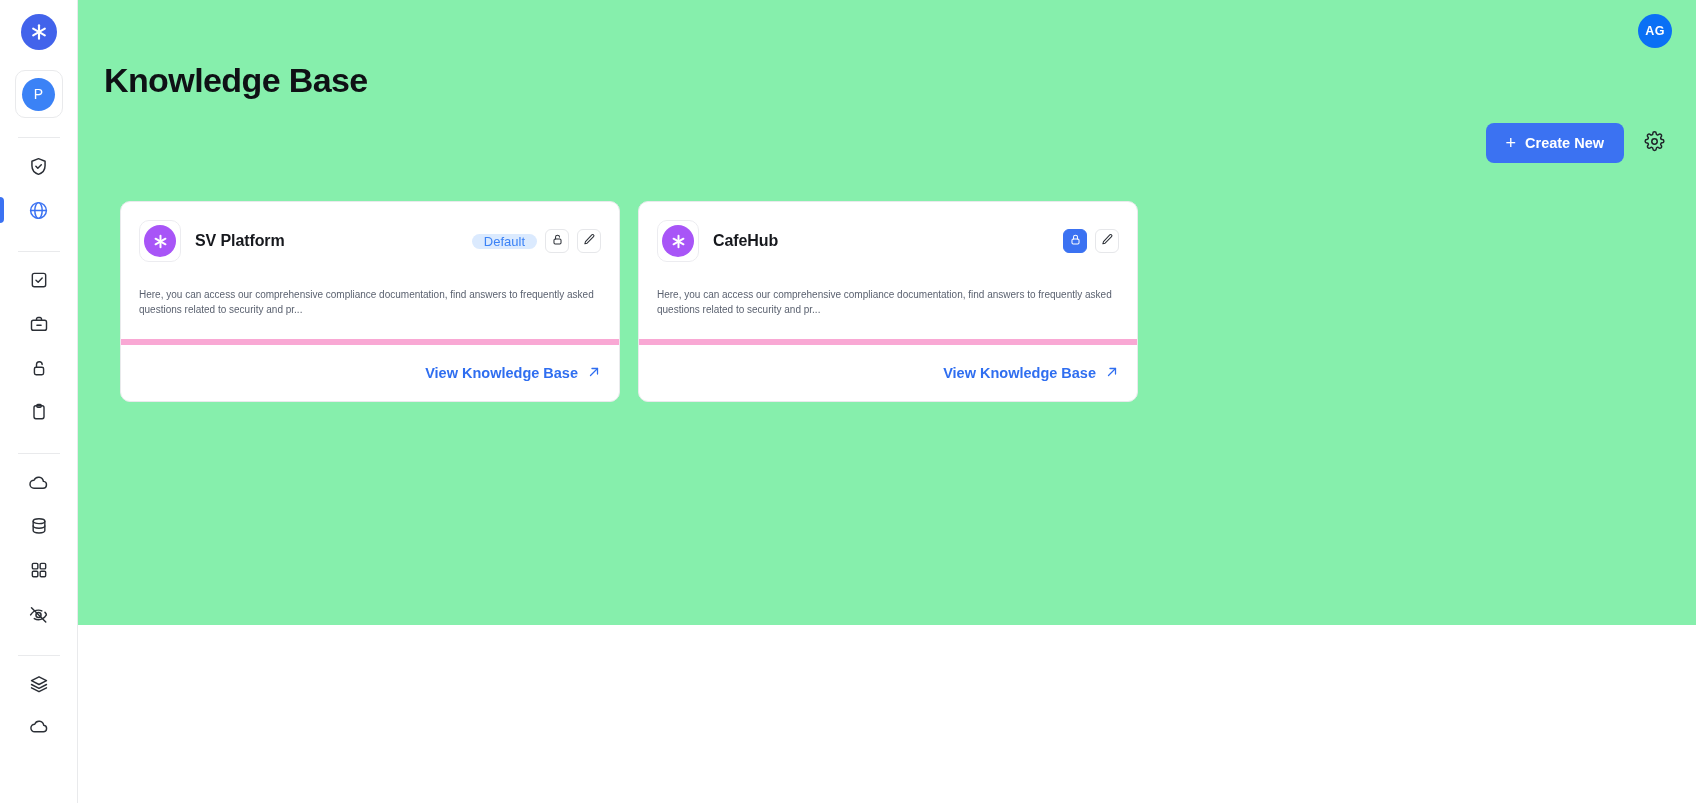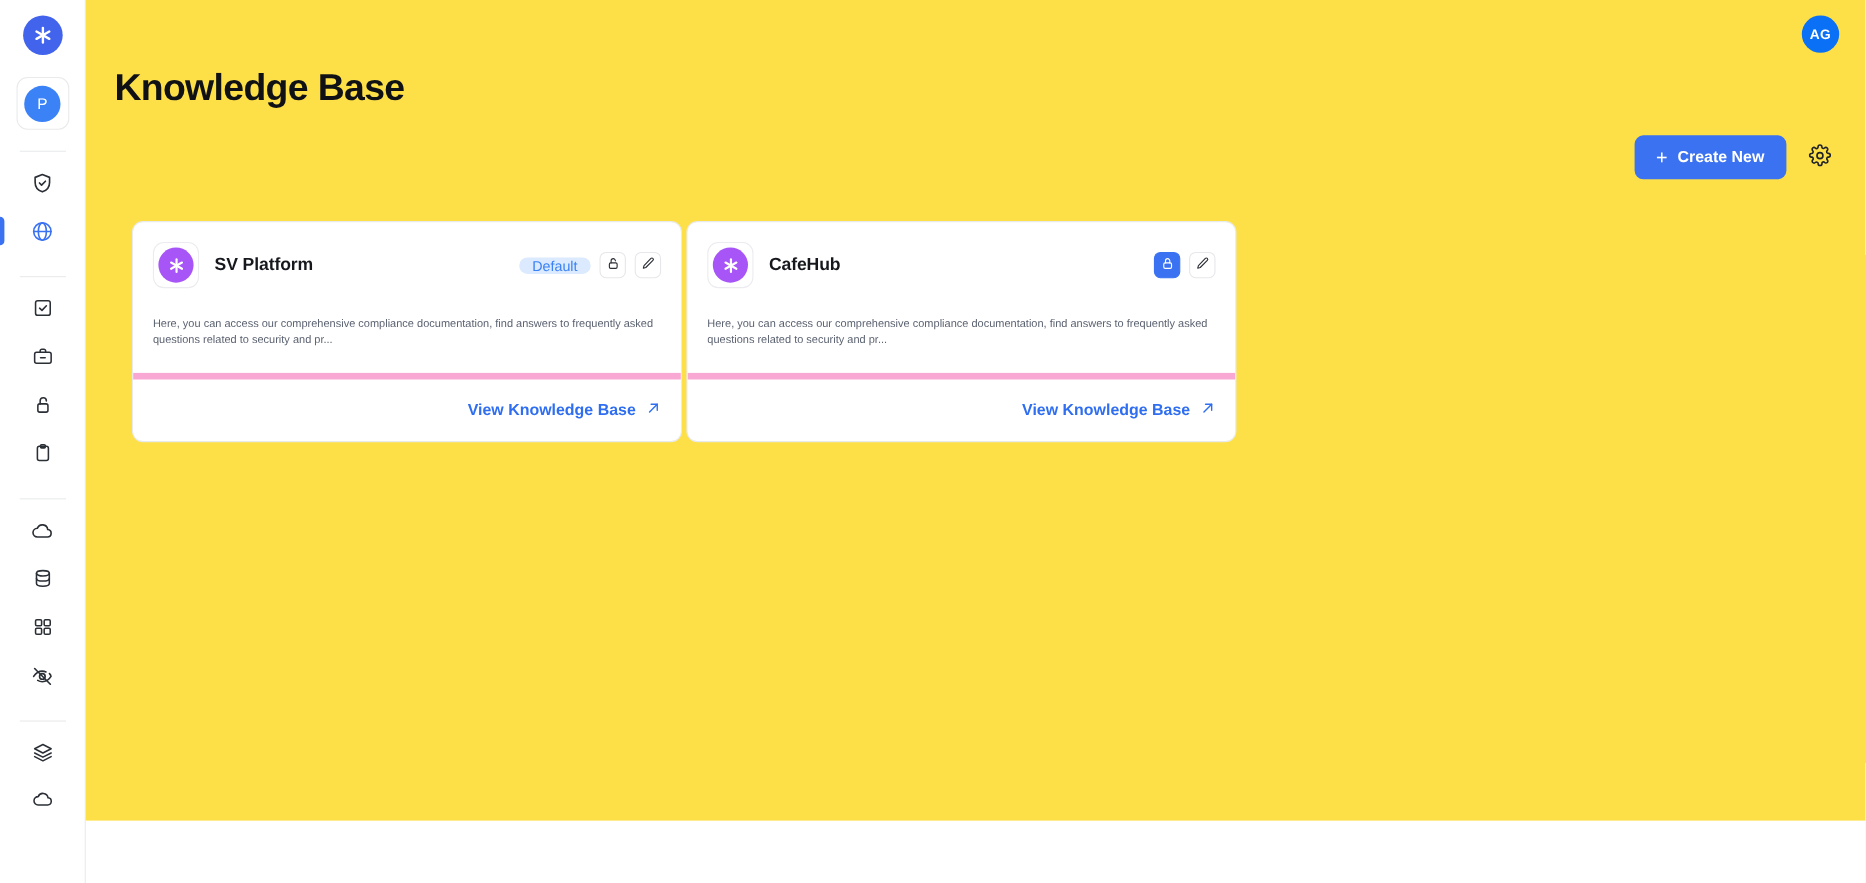--- a/index.html
+++ b/index.html
@@ -74,23 +74,23 @@
     left: 0; top: 9px;
     width: 4px; height: 26px;
     border-radius: 0 4px 4px 0;
     background: #3b72f2;
   }
   .nav-item svg { display: block; }
 
   
   .main {
     flex: 1;
-    height: 746px;
+    height: 625px;
     position: relative;
-    background: #fde047;
+    background: #86efac;
     overflow: hidden;
   }
   .topbar {
     height: 62px;
     display: flex;
     align-items: center;
     justify-content: flex-end;
     padding-right: 24px;
   }
   .user-avatar {
@@ -145,21 +145,21 @@
   .gear-btn {
     width: 28px; height: 28px;
     display: flex; align-items: center; justify-content: center;
     background: none; border: none; cursor: pointer;
     color: #1f2329;
   }
 
   
   .cards {
     display: flex;
-    gap: 4px;
+    gap: 18px;
     margin-top: 38px;
     padding-left: 16px;
   }
   .kb-card {
     width: 500px;
     border: 1px solid #e9eaec;
     border-radius: 10px;
     background: #fff;
     display: flex;
     flex-direction: column;

